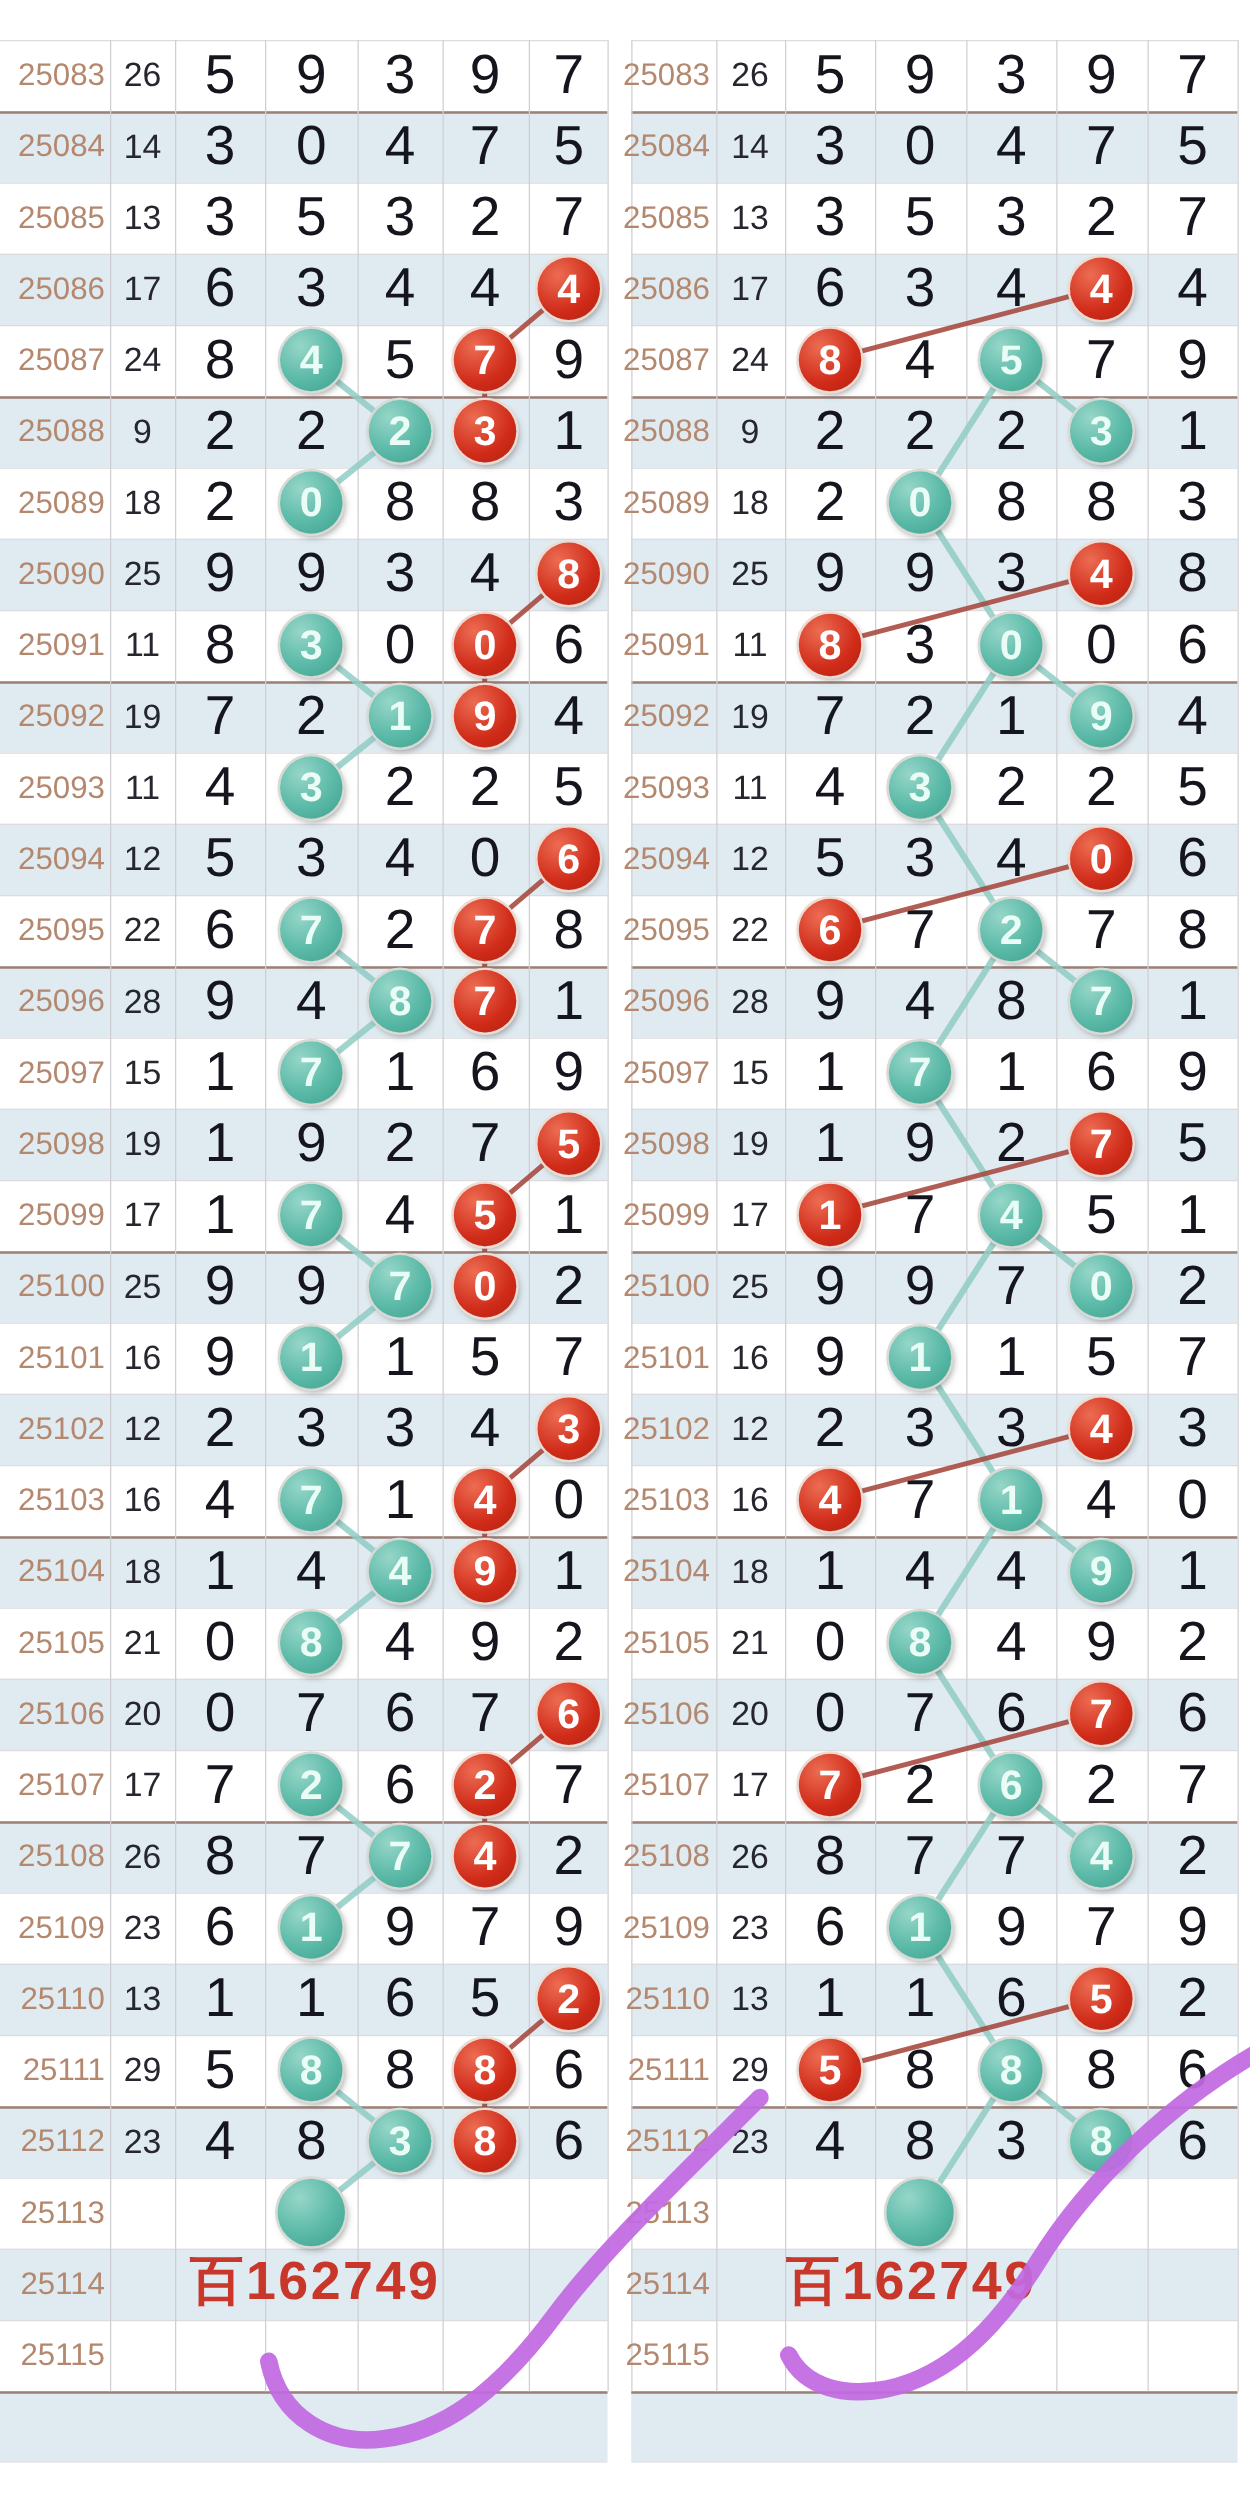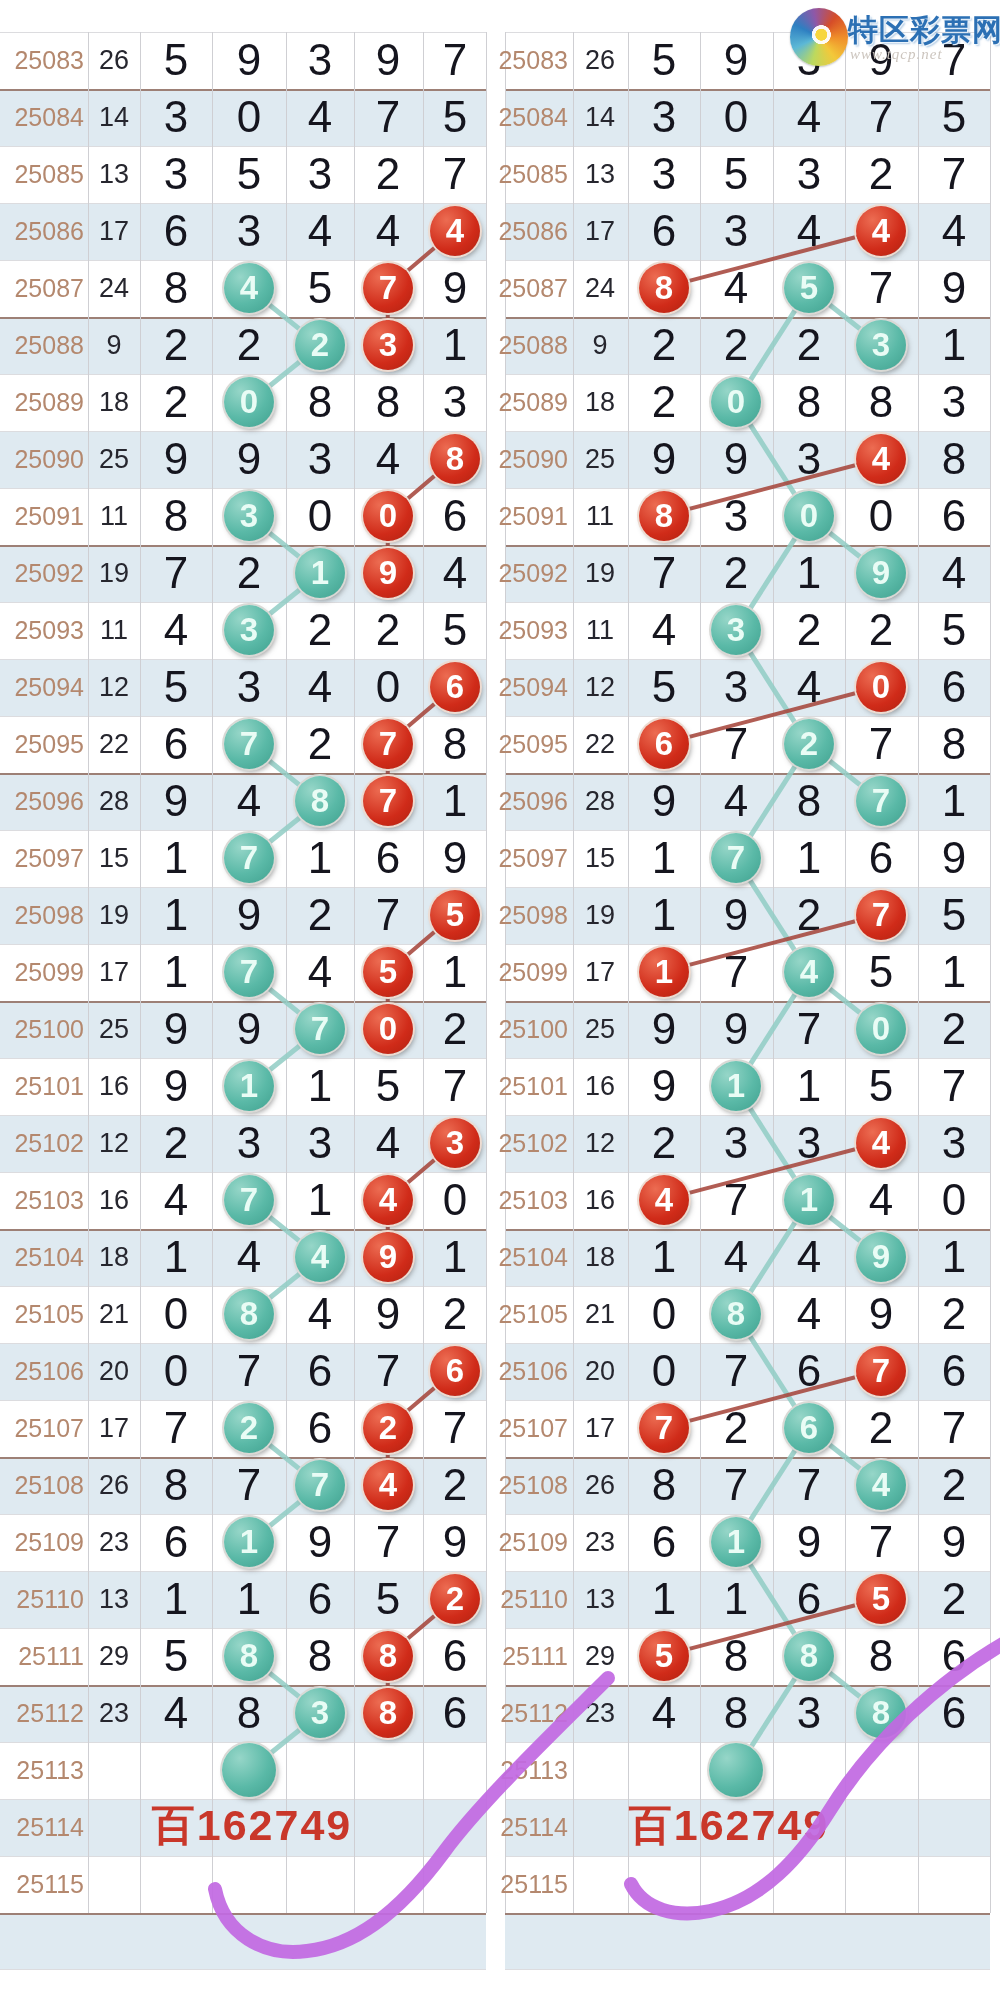--- a/index.html
+++ b/index.html
@@ -652,19 +652,14 @@
     </div>
 
   <div class="pred" id="pred-left">百162749</div>
   <div class="pred" id="pred-right">百162749</div>
 
   <svg id="annot-svg" width="1000" height="2000" viewBox="0 0 1000 2000">
     <path d="M 215 1889 C 224 1934 264 1957 307 1951 C 352 1946 396 1917 444 1852 C 483 1799 563 1723 608 1678" fill="none" stroke="#c269e2" stroke-width="14" stroke-linecap="round" opacity="0.93"></path>
     <path d="M 631 1884 C 644 1910 676 1918 710 1911 C 762 1900 800 1858 830 1810 C 872 1742 940 1680 1006 1642" fill="none" stroke="#c269e2" stroke-width="14" stroke-linecap="round" opacity="0.93"></path>
   </svg>
 
-  <div id="logo">
-    <div id="logo-swirl"></div>
-    <div id="logo-title">特区彩票网</div>
-    <div id="logo-url">www.tqcp.net</div>
-  </div>
 
 </div>
 
 </body></html>

